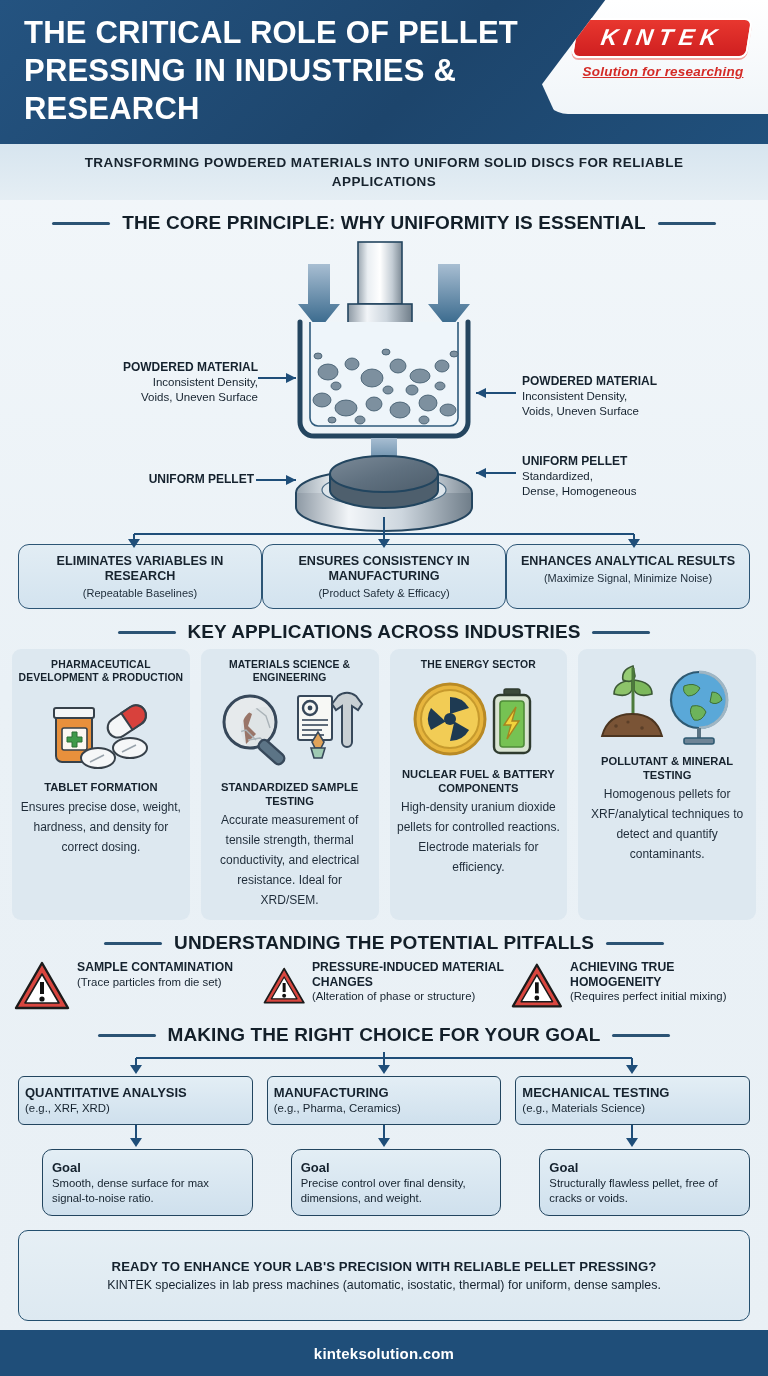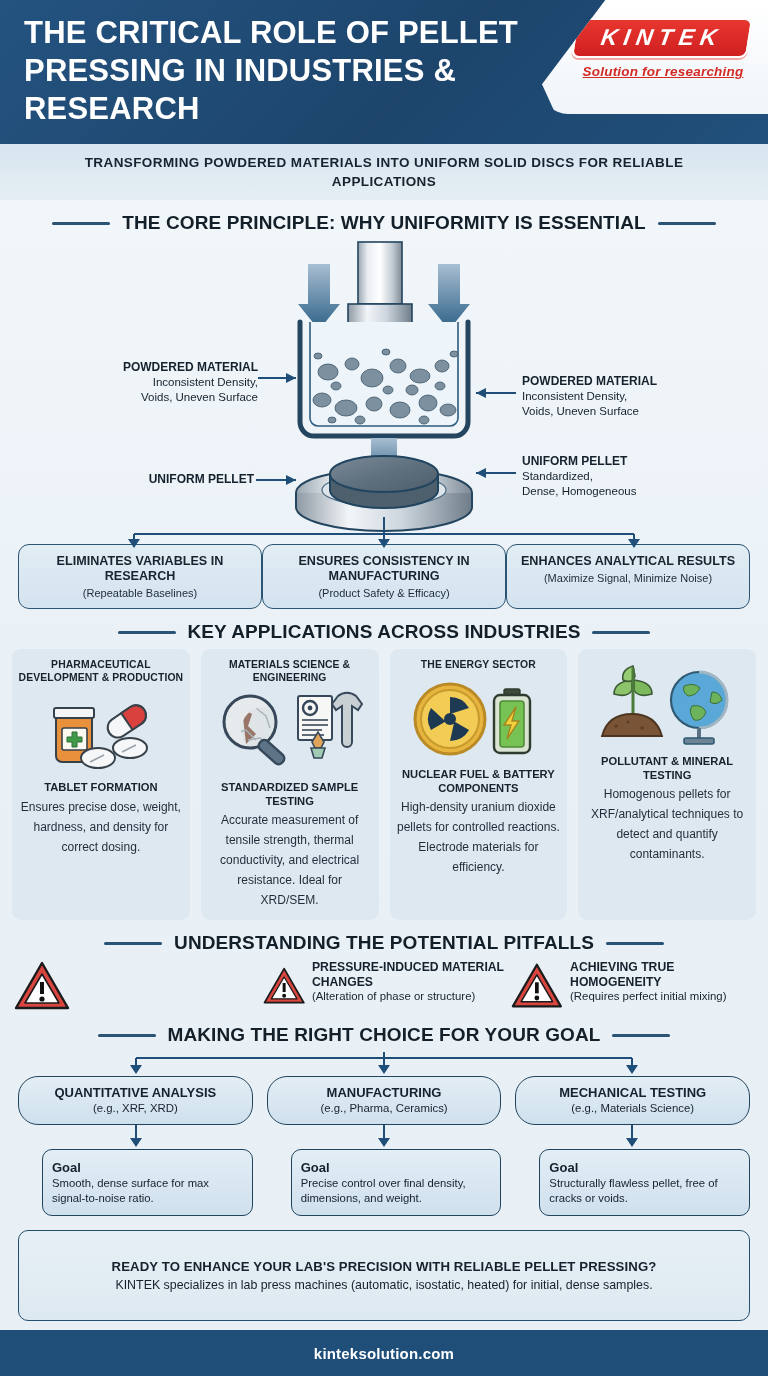--- a/index.html
+++ b/index.html
@@ -82,22 +82,22 @@
   .pits { display:flex; gap:6px; padding:0 14px; margin-top:6px; }
   .pit { flex:1; display:flex; gap:7px; align-items:flex-start; }
   .pit .txt { font-size:11.4px; line-height:14.5px; }
   .pit .txt .t { font-weight:bold; font-size:12.2px; display:block;
      line-height:14.5px; }
 
   
   .flow { position:relative; padding:0 18px; margin-top:30px; }
   .frow { display:flex; gap:14px; }
   .fbox { flex:1; background:linear-gradient(180deg,#e3eef5 0%, #cfe0ed 100%);
-     border:1.6px solid #22455f; border-radius:20px; text-align:center;
-     padding:8px 14px; }
+     border:1.6px solid #22455f; border-radius:6px; 
+     padding:8px 6px; }
   .fbox .t { font-size:13px; font-weight:bold; line-height:16px; }
   .fbox .s { font-size:11.4px; line-height:15px; }
   .gbox { flex:1; background:linear-gradient(180deg,#e3eef5 0%, #cfe0ed 100%);
      border:1.6px solid #22455f; border-radius:10px; text-align:left;
      padding:9px 9px;margin-left:24px; }
   .gbox .t { font-size:13px; font-weight:bold; line-height:17px; }
   .gbox .s { font-size:11.3px; line-height:15px; }
 
   
   .cta { margin:14px 18px 0; background:linear-gradient(180deg,#e6eff5,#dde9f1);
@@ -392,20 +392,24 @@
   </div>
 
   <div class="pits">
     <div class="pit">
       <svg width="56" height="52" viewBox="0 0 56 52">
         <path d="M28 3 L54 48 H2 Z" fill="#d9463f" stroke="#1b1b1b" stroke-width="2.4" stroke-linejoin="round"></path>
         <path d="M28 14 L45 43 H11 Z" fill="#ffffff" stroke="#1b1b1b" stroke-width="1.6" stroke-linejoin="round"></path>
         <path d="M26 22 h4 v12 h-4 z" fill="#111"></path>
           <circle cx="28" cy="39" r="2.6" fill="#111"></circle>
       </svg>
+      <div class="txt">
+        <span class="t">SAMPLE CONTAMINATION</span>
+        <span>(Trace particles from die set)</span>
+      </div>
     </div>
     <div class="pit">
       <svg width="56" height="52" viewBox="0 0 56 52">
         <path d="M28 3 L54 48 H2 Z" fill="#d9463f" stroke="#1b1b1b" stroke-width="2.4" stroke-linejoin="round"></path>
         <path d="M28 14 L45 43 H11 Z" fill="#ffffff" stroke="#1b1b1b" stroke-width="1.6" stroke-linejoin="round"></path>
         <path d="M26 22 h4 v12 h-4 z" fill="#111"></path>
           <circle cx="28" cy="39" r="2.6" fill="#111"></circle>
       </svg>
       <div class="txt">
         <span class="t">PRESSURE-INDUCED MATERIAL CHANGES</span>
@@ -483,20 +487,20 @@
       </div>
       <div class="gbox">
         <div class="t">Goal</div>
         <div class="s">Structurally flawless pellet, free of cracks or voids.</div>
       </div>
     </div>
   </div>
 
   <div class="cta">
     <div class="t">READY TO ENHANCE YOUR LAB'S PRECISION WITH RELIABLE PELLET PRESSING?</div>
-    <div class="s">KINTEK specializes in lab press machines (automatic, isostatic, heated) for initial, dense samples.</div>
+    <div class="s">KINTEK specializes in lab press machines (automatic, isostatic, thermal) for uniform, dense samples.</div>
   </div>
 
   <div class="footer">
     <span>kinteksolution.com</span>
   </div>
 
 </div>
 
 </body></html>

